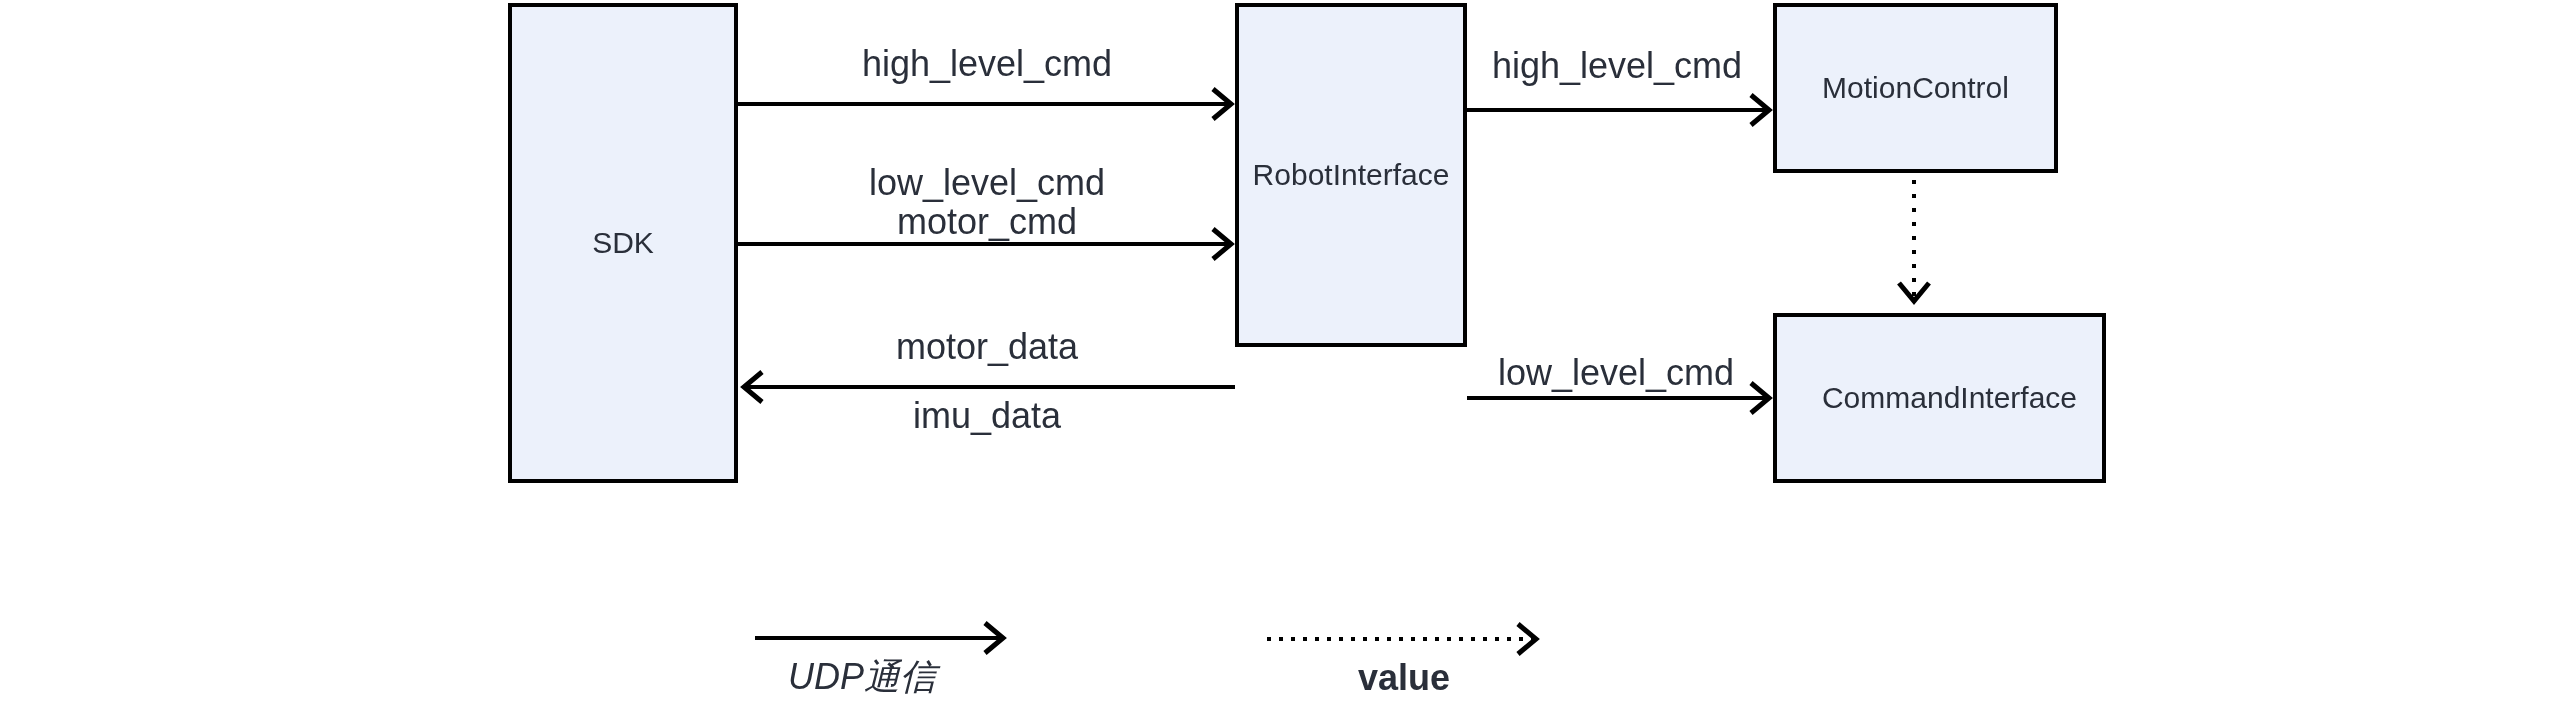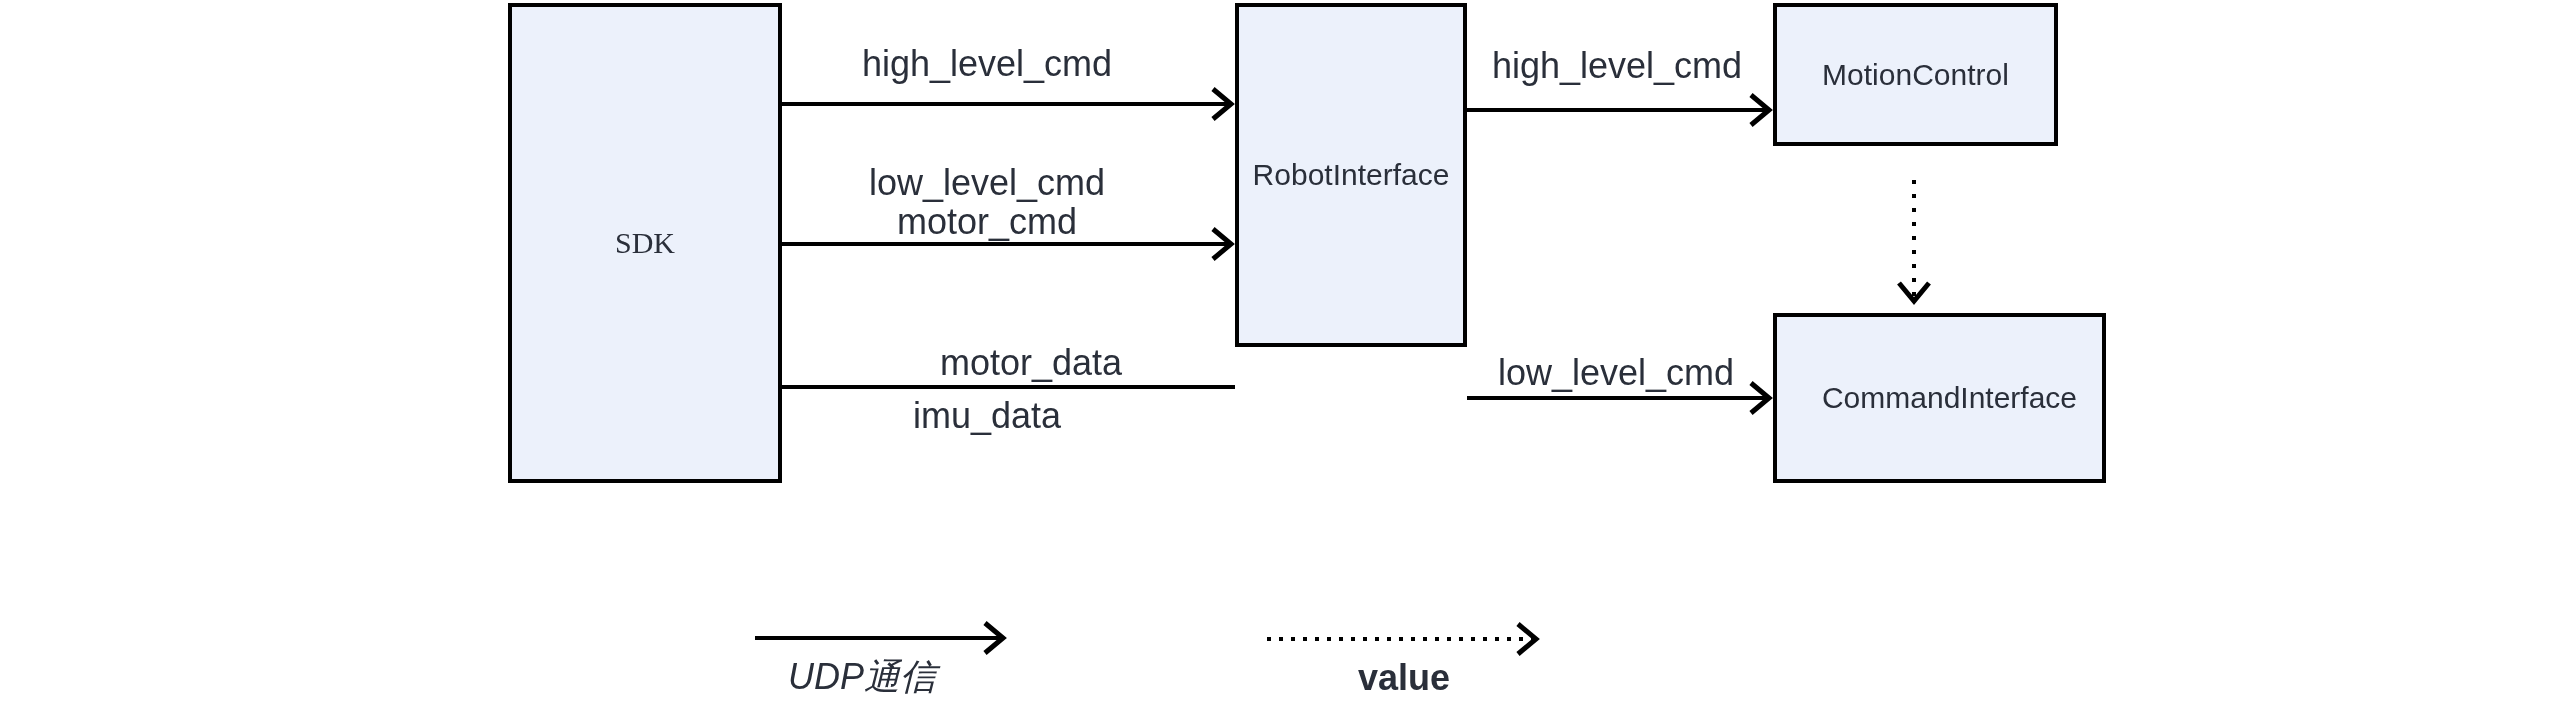--- a/index.html
+++ b/index.html
@@ -27,35 +27,35 @@
     box-sizing:border-box;
     background:var(--node-fill);
     border:4px solid var(--node-border);
     display:flex;
     align-items:center;
     justify-content:center;
     color:var(--text);
     font-size:30px;
     text-align:center;
   }
-  .node-sdk{left:508px;top:3px;width:274px;height:480px;font-family:Liberation Serif, serif;}
+  .node-sdk{left:508px;top:3px;width:230px;height:480px;}
   .node-robot{left:1235px;top:3px;width:232px;height:344px;}
-  .node-motion{left:1773px;top:3px;width:285px;height:143px;}
+  .node-motion{left:1773px;top:3px;width:285px;height:170px;}
   .node-command{left:1773px;top:313px;width:333px;height:170px;padding-left:20px;}
   .edge-label{
     position:absolute;
     transform:translate(-50%,-50%);
     font-size:36px;
     color:var(--text);
     white-space:nowrap;
   }
   .lbl-a1{left:987px;top:64px;}
   .lbl-a2a{left:987px;top:183px;}
   .lbl-a2b{left:987px;top:222px;}
-  .lbl-a3a{left:987px;top:363px;margin-left:44px;}
+  .lbl-a3a{left:987px;top:347px;}
   .lbl-a3b{left:987px;top:416px;text-align:right;}
   .lbl-a4{left:1617px;top:66px;}
   .lbl-a5{left:1616px;top:373px;}
   .lbl-legend-solid{left:862px;top:677px;font-style:italic;}
   .lbl-legend-dotted{left:1404px;top:678px;font-weight:bold;}
 </style>
 </head>
 <body>
 
 <div class="canvas">

